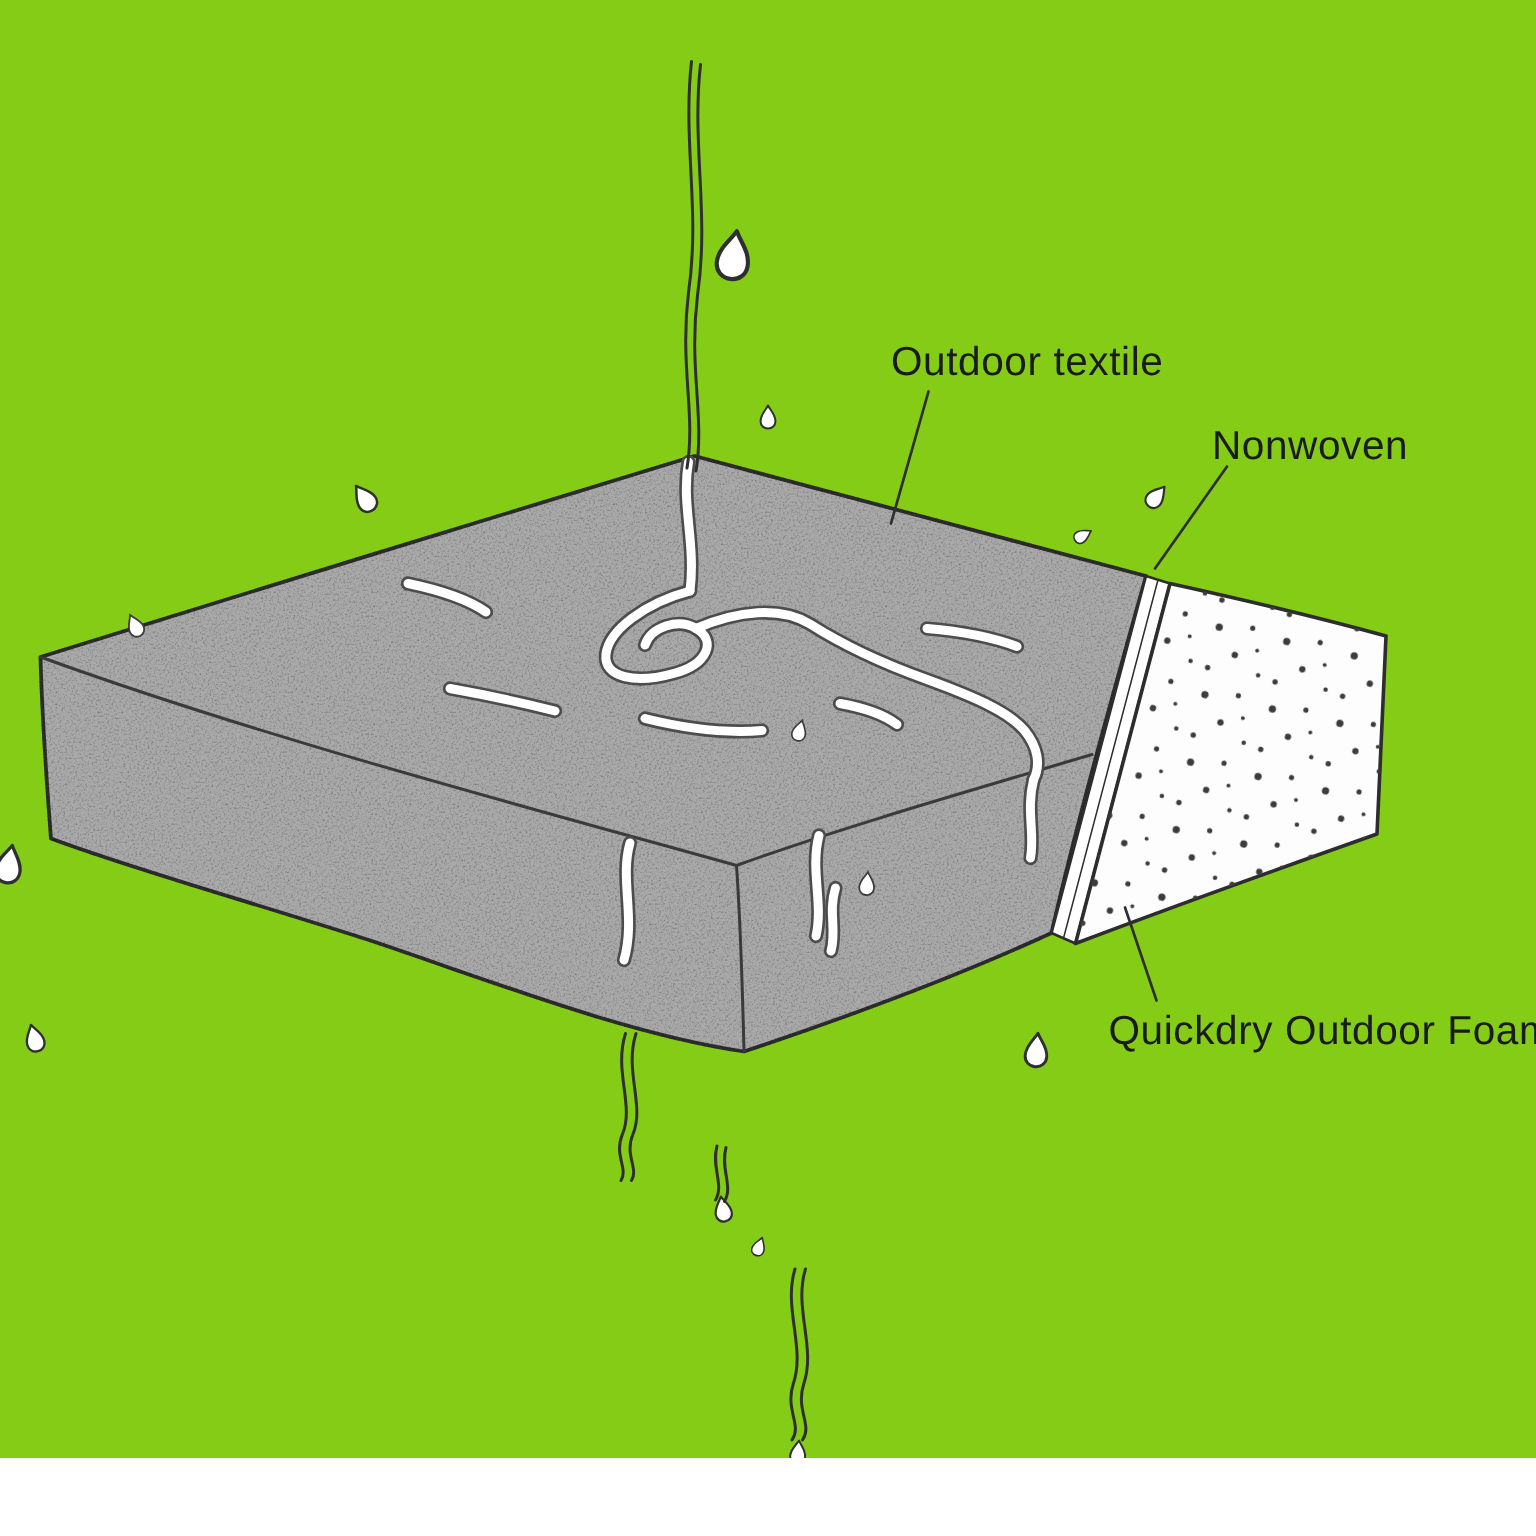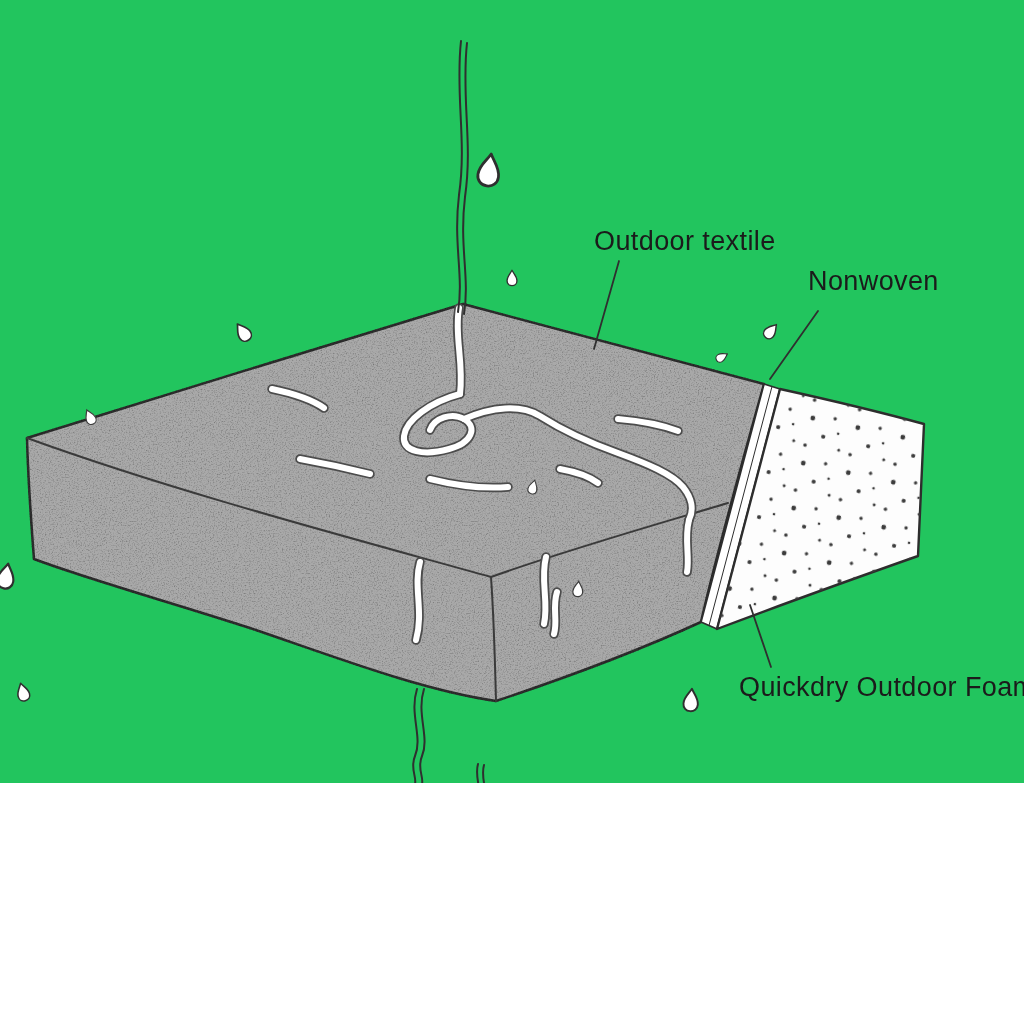--- a/index.html
+++ b/index.html
@@ -1,19 +1,19 @@
 <!DOCTYPE html>
 <html><head>
 <meta charset="utf-8">
 <style>
   html,body{margin:0;padding:0;background:#ffffff;}
   .stage{
     position:relative;
-    width:1024px;height:783px;
-    background:#22c55e;
+    width:1024px;height:972px;
+    background:#84cc16;
     overflow:hidden;
     font-family:"Liberation Sans", sans-serif;
   }
   .stage svg{position:absolute;left:0;top:0;}
   .label{
     position:absolute;
     font-size:27px;
     line-height:1.15;
     letter-spacing:0.4px;
     color:#1b1b1b;
@@ -164,17 +164,17 @@
 
     <g fill="none" stroke="#2f2f2f" stroke-width="1.8" stroke-linecap="round">
       <path d="M 619,261 L 594,349"></path>
       <path d="M 818,311 L 770,379"></path>
       <path d="M 771,667 L 750,605"></path>
     </g>
   </svg>
 
   <div class="label" style="left:594px;top:226px">Outdoor textile</div>
 
-  <div class="label" style="left:808px;top:266px">Nonwoven</div>
+  <div class="label" style="left:808px;top:282px">Nonwoven</div>
 
   <div class="label" style="left:739px;top:672px">Quickdry Outdoor Foam</div>
 
 </div>
 
 </body></html>

